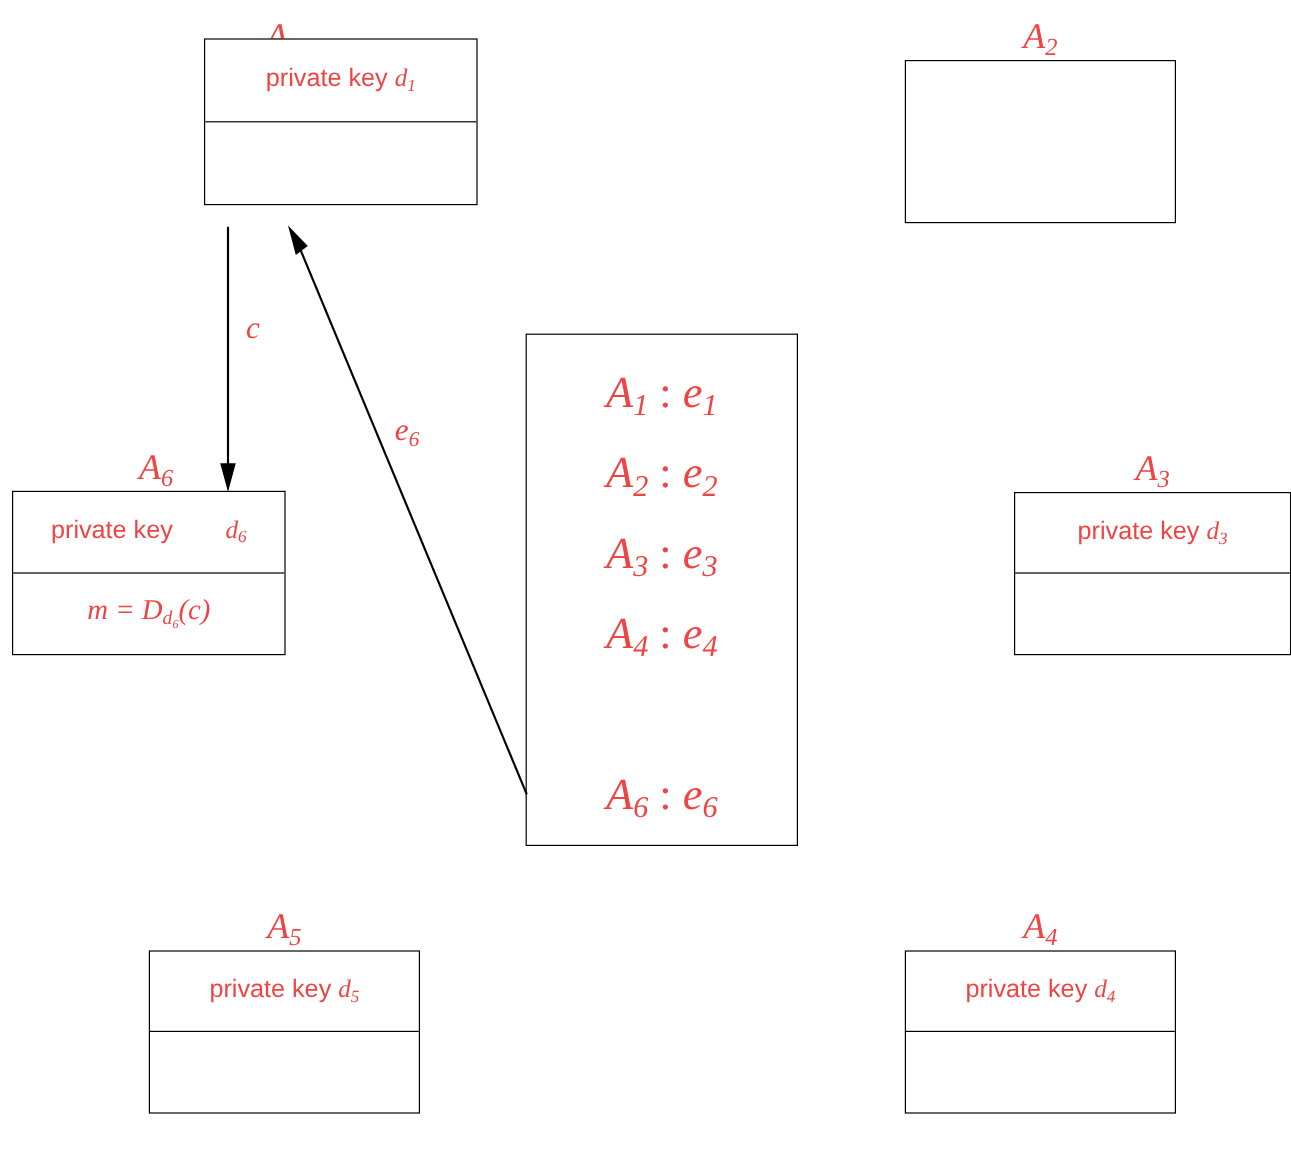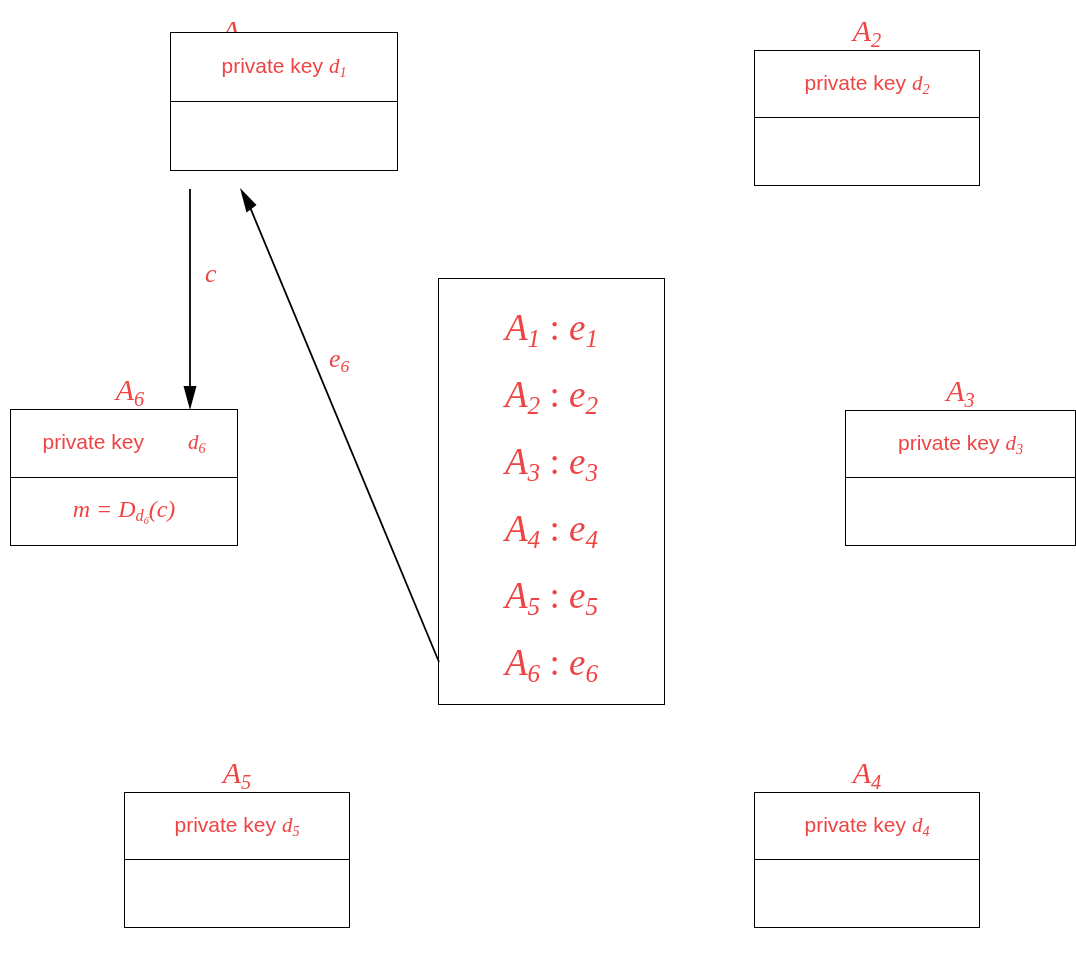--- a/index.html
+++ b/index.html
@@ -141,23 +141,20 @@
         <span class="cell-text"><span>private key </span><span class="math" style="font-size:21px;"><span>d</span><span class="mathsub">1</span></span></span>
       </div>
     </div>
   </div>
 
   <div class="entity" style="left:754px; top:12px; width:226px; height:174px;">
     <div class="entity-label" style="top:4px;">
       <span>A</span><span class="mathsub">2</span>
     </div>
     <div class="entity-box" style="top:38px; height:136px;">
-      <div class="cell cell-top" style="height:67px;">
-        <span class="cell-text"><span>private key </span><span class="math" style="font-size:21px;"><span>d</span><span class="mathsub">2</span></span></span>
-      </div>
       <div class="cell" style="height:66px;"></div>
     </div>
   </div>
 
   <div class="entity" style="left:845px; top:372px; width:231px; height:174px;">
     <div class="entity-label" style="top:4px;">
       <span>A</span><span class="mathsub">3</span>
     </div>
     <div class="entity-box" style="top:38px; height:136px;">
       <div class="cell cell-top" style="height:67px;">
@@ -211,23 +208,20 @@
       <span>A</span><span class="mathsub">1</span><span class="upright"> : </span><span>e</span><span class="mathsub">1</span>
     </div>
     <div class="pf-entry" style="top:97px;">
       <span>A</span><span class="mathsub">2</span><span class="upright"> : </span><span>e</span><span class="mathsub">2</span>
     </div>
     <div class="pf-entry" style="top:164px;">
       <span>A</span><span class="mathsub">3</span><span class="upright"> : </span><span>e</span><span class="mathsub">3</span>
     </div>
     <div class="pf-entry" style="top:231px;">
       <span>A</span><span class="mathsub">4</span><span class="upright"> : </span><span>e</span><span class="mathsub">4</span>
-    </div>
-    <div class="pf-entry" style="top:298px;">
-      <span>A</span><span class="mathsub">5</span><span class="upright"> : </span><span>e</span><span class="mathsub">5</span>
     </div>
     <div class="pf-entry" style="top:365px;">
       <span>A</span><span class="mathsub">6</span><span class="upright"> : </span><span>e</span><span class="mathsub">6</span>
     </div>
   </div>
 
   <svg id="arrow-layer" viewBox="0 0 1076 958" width="1076" height="958">
 
     <g>
       <line x1="190" y1="189" x2="190" y2="398" stroke="#000000" stroke-width="1.8"></line>

